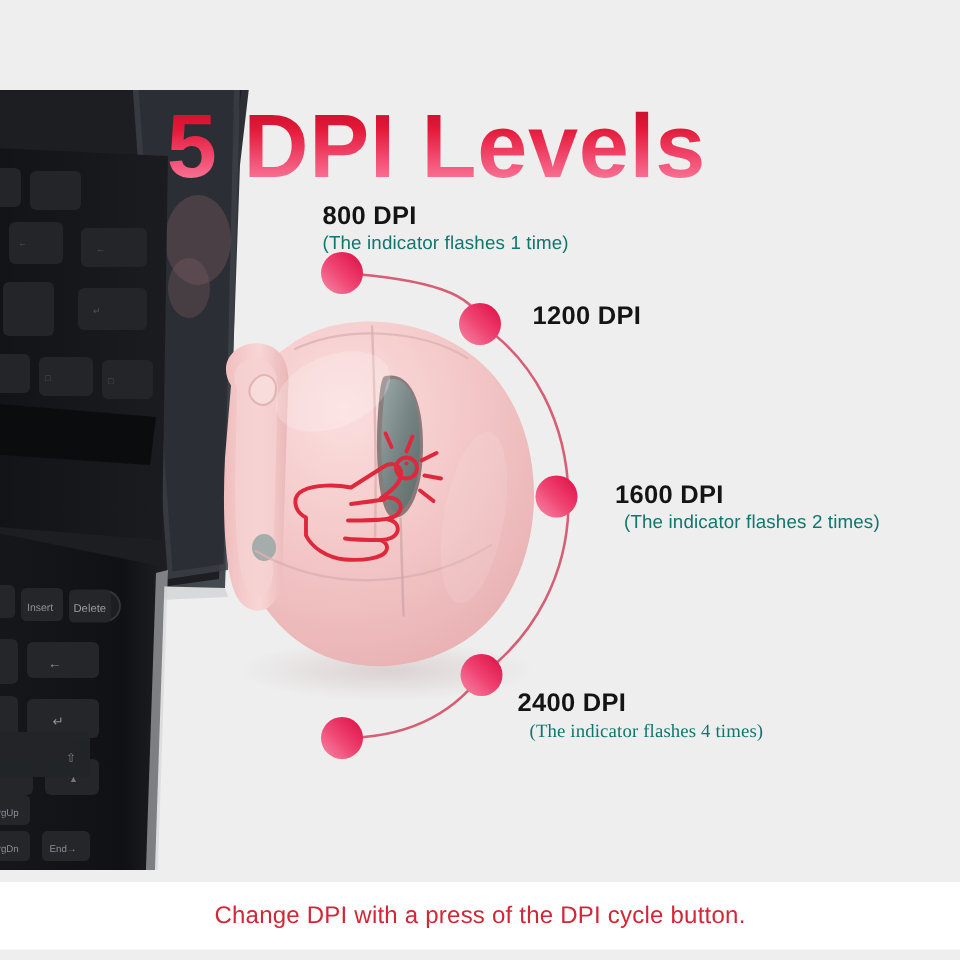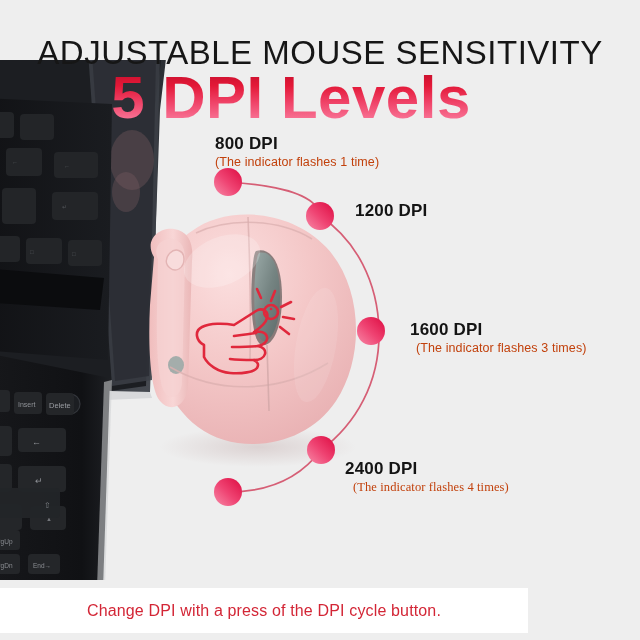--- a/index.html
+++ b/index.html
@@ -92,40 +92,40 @@
     font-size: 17px;
     line-height: 21px;
     font-weight: bold;
     color: #141414;
     letter-spacing: 0.2px;
   }
   .callout .note {
     font-size: 12.5px;
     line-height: 17px;
     font-weight: 400;
-    color: #c2410c;
+    color: #0f766e;
     letter-spacing: 0.1px;
   }
 
   #cal-800  { left: 199px; top: 133px; }
   #cal-1200 { left: 339px; top: 200px; }
   #cal-1600 { left: 394px; top: 319px; }
   #cal-2400 { left: 329px; top: 458px; }
   #cal-4000 { left: 196px; top: 511px; }
 
   #cal-1600 .note { padding-left: 6px; }
   #cal-2400 .note { padding-left: 8px; font-family: Liberation Serif, serif; }
   #cal-4000 .note { padding-left: 0px; }
 
   
   #caption-band {
     position: absolute;
     left: 0;
     top: 588px;
-    width: 528px;
+    width: 640px;
     height: 45px;
     background: #ffffff;
     display: flex;
     align-items: center;
     justify-content: center;
   }
   #caption-text {
     font-size: 16px;
     line-height: 20px;
     font-weight: 400;
@@ -338,35 +338,34 @@
 
     <g>
       <circle cx="228" cy="182" r="14" fill="url(#dotGrad)"></circle>
       <circle cx="320" cy="216" r="14" fill="url(#dotGrad)"></circle>
       <circle cx="371" cy="331" r="14" fill="url(#dotGrad)"></circle>
       <circle cx="321" cy="450" r="14" fill="url(#dotGrad)"></circle>
       <circle cx="228" cy="492" r="14" fill="url(#dotGrad)"></circle>
     </g>
   </svg>
 
-  <div id="headline">ADJUSTABLE MOUSE SENSITIVITY</div>
   <div id="subheadline">5 DPI Levels</div>
 
   <div class="callout" id="cal-800">
     <div class="dpi">800 DPI</div>
     <div class="note">(The indicator flashes 1 time)</div>
   </div>
 
   <div class="callout" id="cal-1200">
     <div class="dpi">1200 DPI</div>
   </div>
 
   <div class="callout" id="cal-1600">
     <div class="dpi">1600 DPI</div>
-    <div class="note">(The indicator flashes 3 times)</div>
+    <div class="note">(The indicator flashes 2 times)</div>
   </div>
 
   <div class="callout" id="cal-2400">
     <div class="dpi">2400 DPI</div>
     <div class="note">(The indicator flashes 4 times)</div>
   </div>
 
 
   <div id="caption-band">
     <div id="caption-text">Change DPI with a press of the DPI cycle button.</div>

